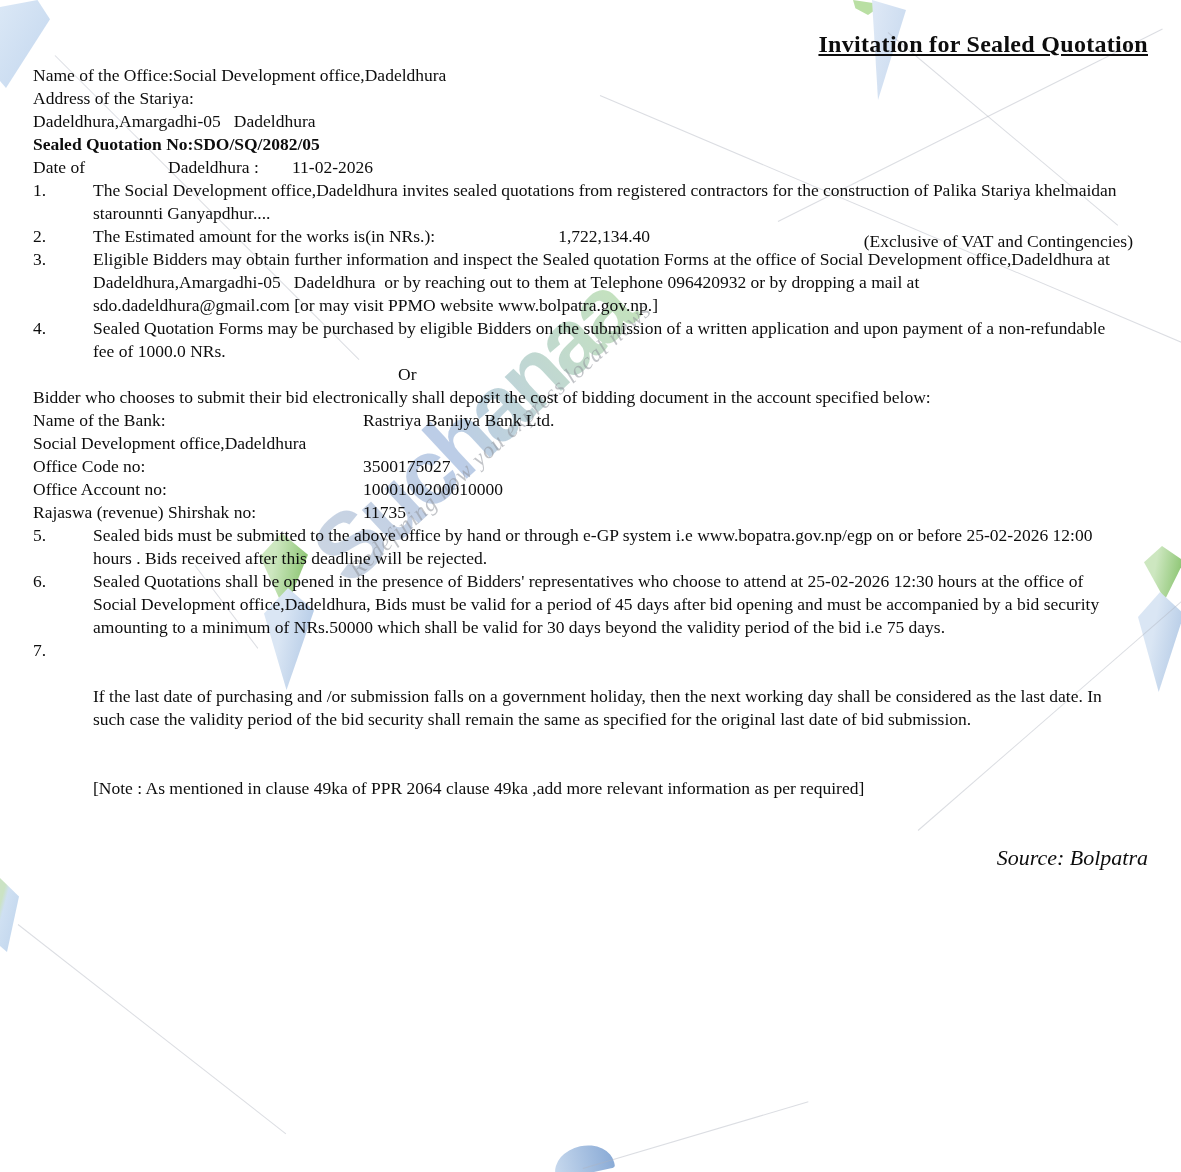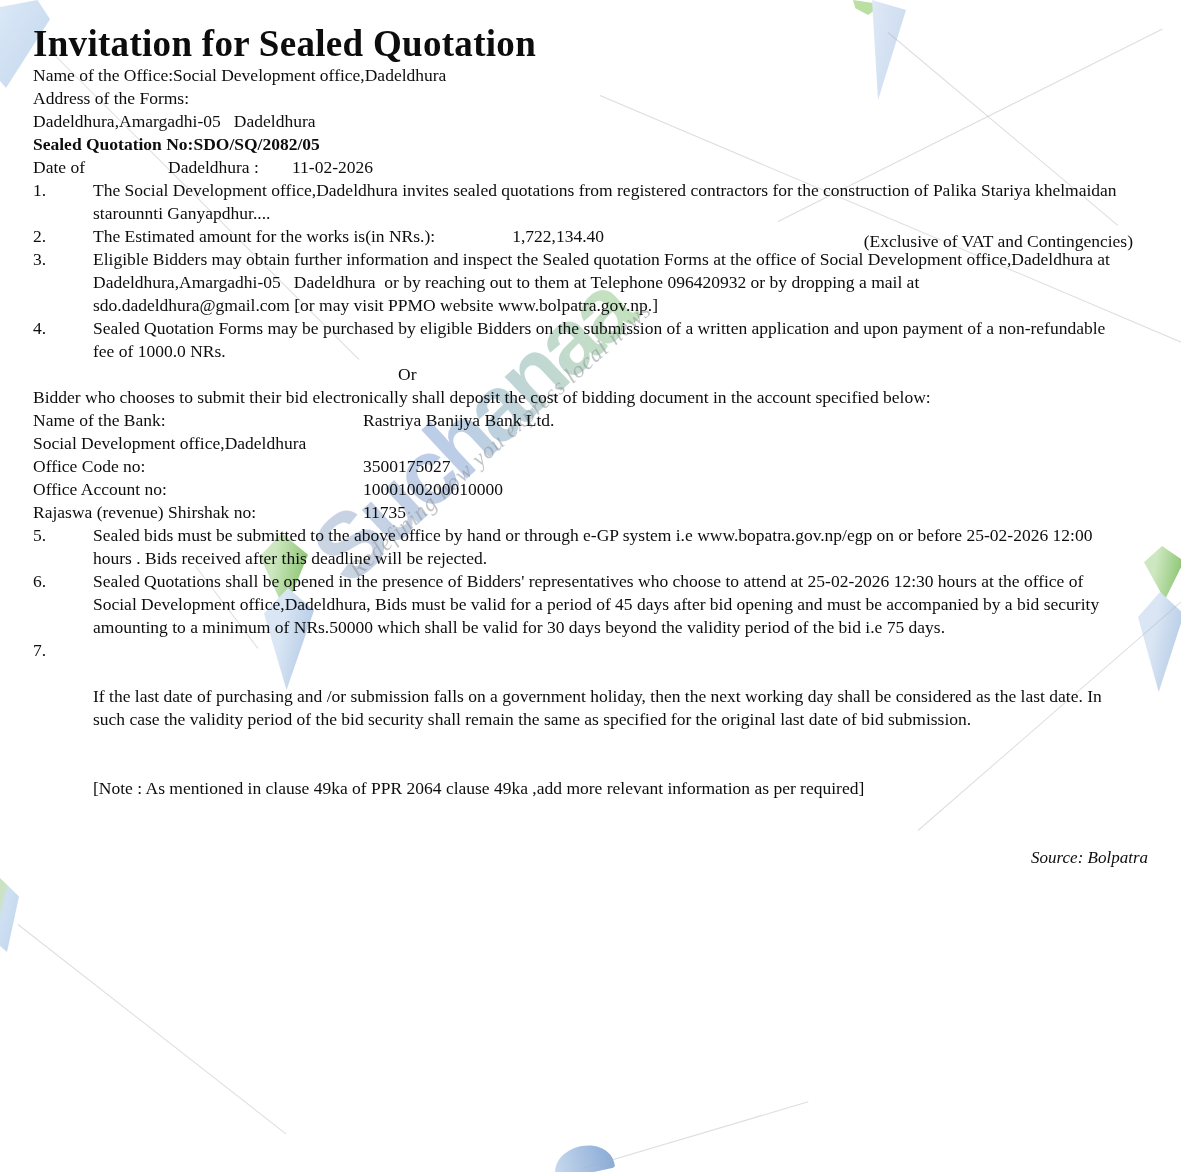--- a/index.html
+++ b/index.html
@@ -2,49 +2,49 @@
 <html><head>
 <meta charset="utf-8">
 <style>
   html,body{margin:0;padding:0;background:#ffffff;}
   .page{
     position:relative;width:1181px;height:1172px;background:#ffffff;overflow:hidden;
     font-family:"Liberation Serif",serif;font-size:17.5px;line-height:23px;color:#0d0d0d;
   }
   .content{position:relative;z-index:2;padding:0 33px;}
   .content p,.content div,.content h1{margin:0;}
-  h1.title{font-size:37px;line-height:40px;font-weight:bold;text-align:left;margin-top:24px;letter-spacing:.3px;}
+  h1.title{font-size:24px;line-height:40px;font-weight:bold;text-align:right;margin-top:24px;letter-spacing:.3px;text-decoration:underline;}
   .line{white-space:pre-wrap;}
   .line-name{margin-top:58px;}
   .line-addr-label{margin-top:18px;}
   .line-addr-value{margin-top:1px;}
   .line-sqno{margin-top:11px;font-weight:bold;}
   .date-line{margin-top:19px;display:flex;}
   .date-line .dl-date-of{width:135px;}
   .date-line .dl-publication{width:124px;}
   .item{display:flex;}
   .item .num{flex:0 0 60px;}
   .item .itext{flex:1;white-space:pre-wrap;padding-right:30px;}
   .item-1{margin-top:17px;}
   .item-2{margin-top:13px;}
   .item-3{margin-top:23px;}
   .item-4{margin-top:13px;}
   .item-5{margin-top:4px;}
   .item-6{margin-top:16px;}
   .item-7{margin-top:15px;}
   .i2row{display:flex;align-items:flex-start;padding-right:0 !important;gap:47px;}
-  .i2-amount{margin-left:30px;}
+  .i2-amount{margin-left:76px;}
   .i2-note{margin-left:auto;margin-right:15px;position:relative;top:5px;white-space:nowrap;}
   .or-sep{margin-top:15px;margin-left:60px;padding-left:365px;}
   .bidder{margin-top:29px;margin-left:60px;white-space:pre-wrap;}
   .bank{margin-top:24px;margin-left:60px;}
   .brow{display:flex;margin-bottom:18px;align-items:flex-end;}
   .brow .blabel{flex:0 0 330px;}
   .note-line{white-space:pre-wrap;}
-  .source{margin-top:28px;text-align:right;font-style:italic;font-size:17px;}
+  .source{margin-top:28px;text-align:right;font-style:italic;font-size:22px;}
   
   .wm{position:absolute;inset:0;z-index:1;pointer-events:none;}
   .sh{position:absolute;}
   .wm-brand{
     position:absolute;left:192px;top:365px;width:560px;height:130px;
     transform:rotate(-43deg);text-align:center;
     font-family:"Liberation Sans",sans-serif;font-weight:bold;font-size:92px;line-height:130px;letter-spacing:-5px;
     background:linear-gradient(95deg,#9fb0c4 8%,#7b9cd0 45%,#8cc979 88%);
     -webkit-background-clip:text;background-clip:text;color:transparent;opacity:.5;
   }
@@ -99,21 +99,21 @@
     <div class="wline l7"></div>
     <div class="wline l8"></div>
     <div class="wm-brand">Suchanaa</div>
     <div class="wm-tagline">Redefining how you express local news</div>
   </div>
 
   <div class="content">
     <h1 class="title">Invitation for Sealed Quotation</h1>
 
     <p class="line line-name">Name of the Office:Social Development office,Dadeldhura</p>
-    <p class="line line-addr-label">Address of the Forms:</p>
+    <p class="line line-addr-label">Address of the Stariya:</p>
     <p class="line line-addr-value">Dadeldhura,Amargadhi-05   Dadeldhura</p>
     <p class="line line-sqno">Sealed Quotation No:SDO/SQ/2082/05</p>
 
     <div class="date-line">
       <span class="dl-date-of">Date of</span>
       <span class="dl-publication">Dadeldhura :</span>
       <span class="dl-value">11-02-2026</span>
     </div>
 
     <div class="item item-1">

